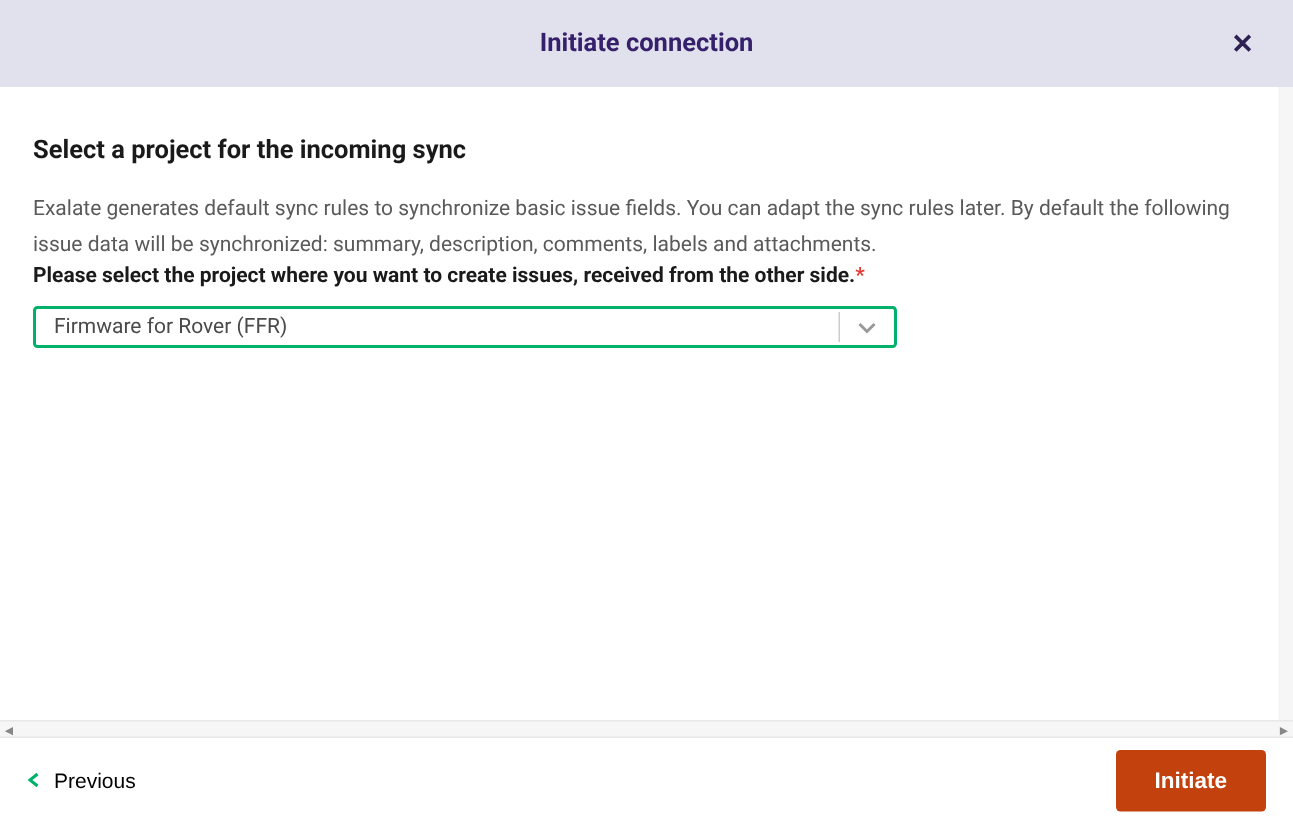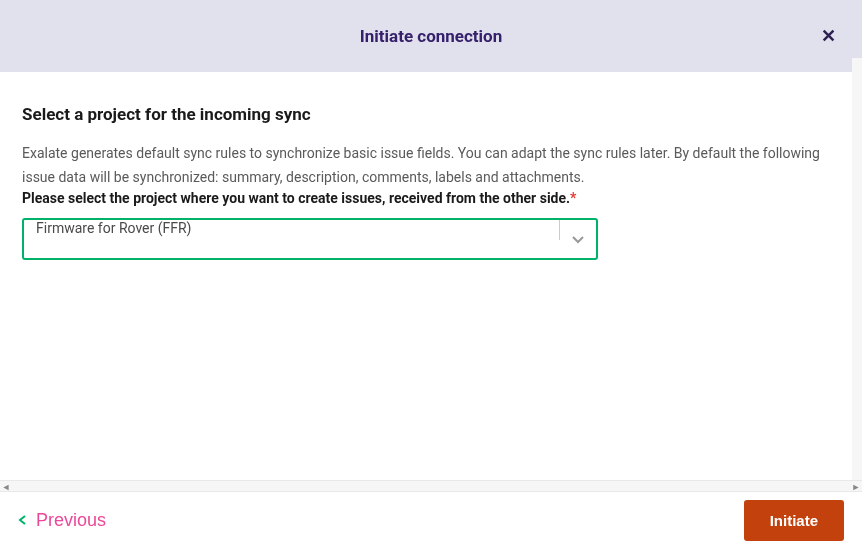--- a/index.html
+++ b/index.html
@@ -10,21 +10,21 @@
     body {
       font-family: -apple-system, BlinkMacSystemFont, "Segoe UI", Roboto, Helvetica, Arial, sans-serif;
       background: #ffffff;
       width: 862px;
       height: 548px;
       overflow: hidden;
       position: relative;
     }
     .header {
       background: #e1e1ed;
-      height: 72px;
+      height: 58px;
       display: flex;
       align-items: center;
       justify-content: center;
       position: relative;
     }
     .header-title {
       color: #36206b;
       font-size: 17px;
       font-weight: 700;
     }
@@ -76,22 +76,23 @@
     }
     .required {
       color: #e53935;
     }
     .select-container {
       position: relative;
       width: 576px;
       border: 2px solid #00b16a;
       border-radius: 3px;
       background: #ffffff;
-      height: 42px;
-      display: flex;
+      height: 28px;
+      display: flex;
+      align-items: center;
     }
     .select-value {
       flex: 1;
       padding: 0 12px;
       font-size: 14px;
       color: #4a4a4a;
     }
     .select-divider {
       width: 1px;
       height: 20px;
@@ -142,22 +143,22 @@
       height: 56px;
       display: flex;
       align-items: center;
       justify-content: space-between;
       padding: 0 18px;
       background: #ffffff;
     }
     .previous-btn {
       background: none;
       border: none;
-      color: #ec4899;
-      font-size: 18px;
+      color: #000000;
+      font-size: 14px;
       cursor: pointer;
       display: flex;
       align-items: center;
       gap: 8px;
       padding: 6px 0;
     }
     .previous-btn svg {
       width: 10px;
       height: 10px;
       stroke: #00b16a;

